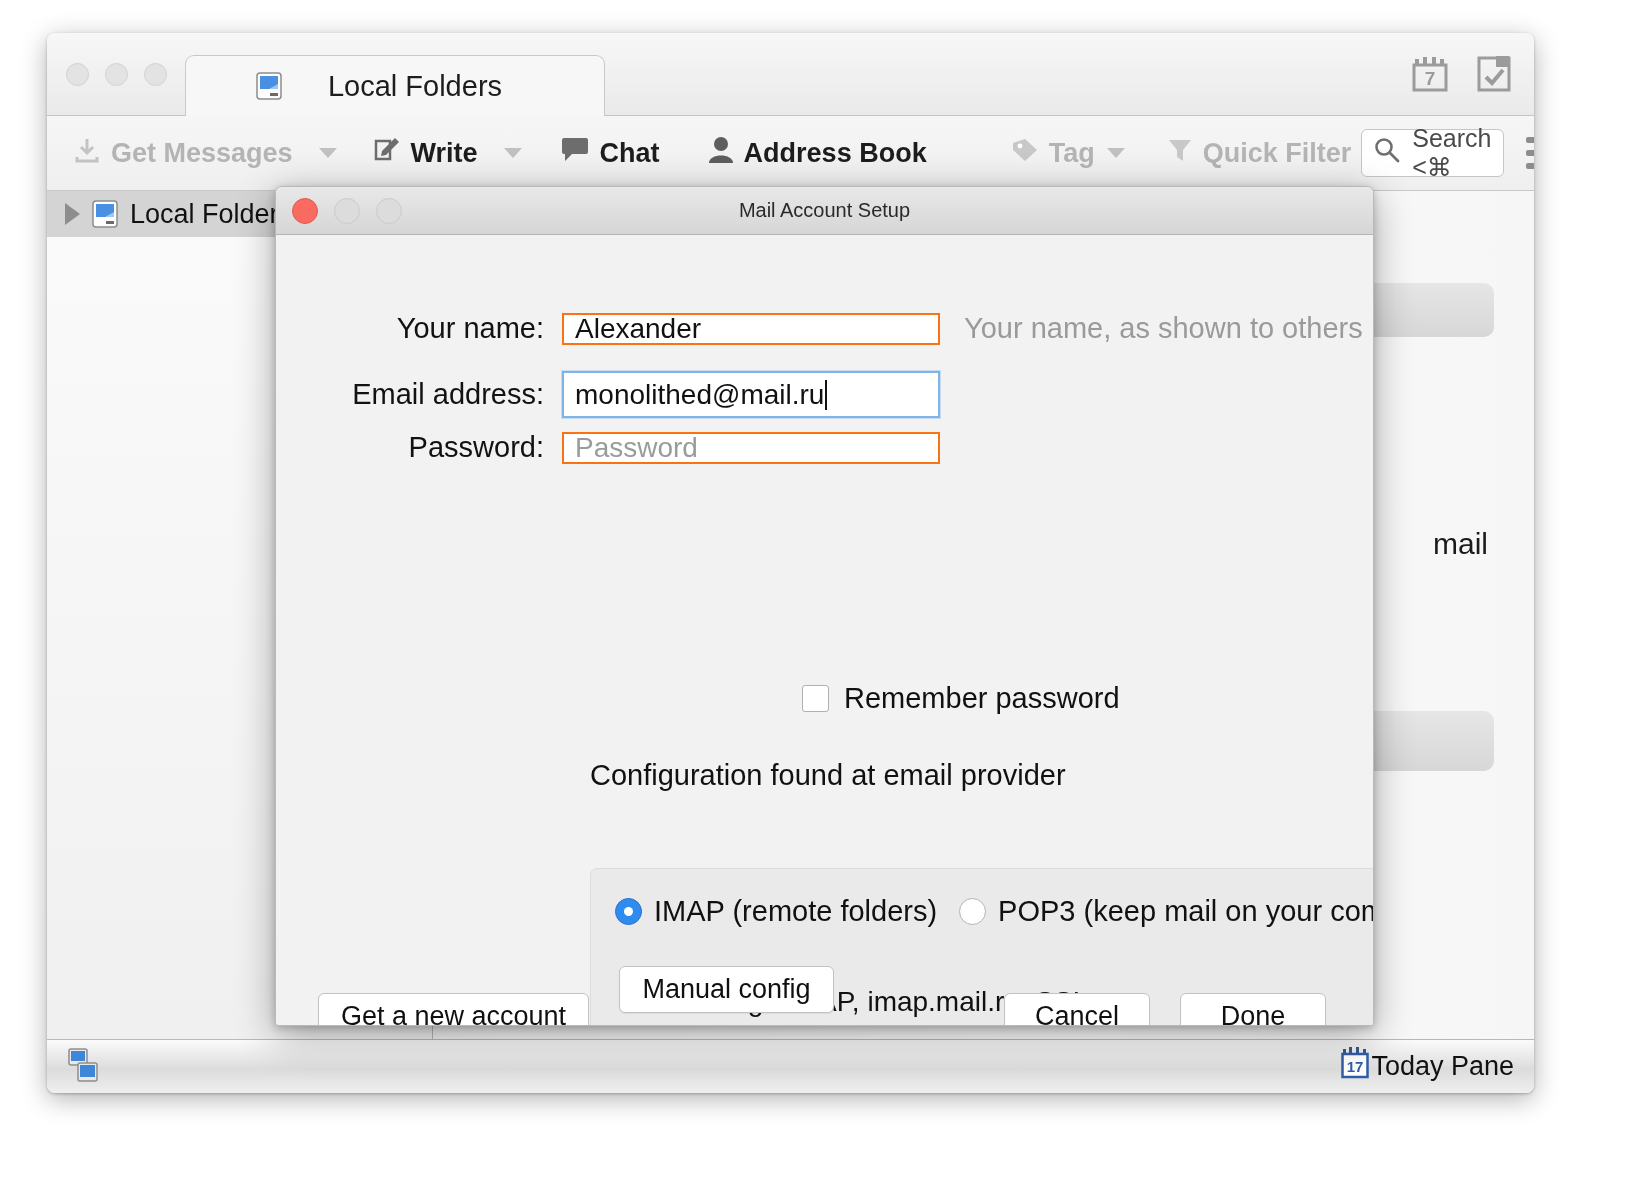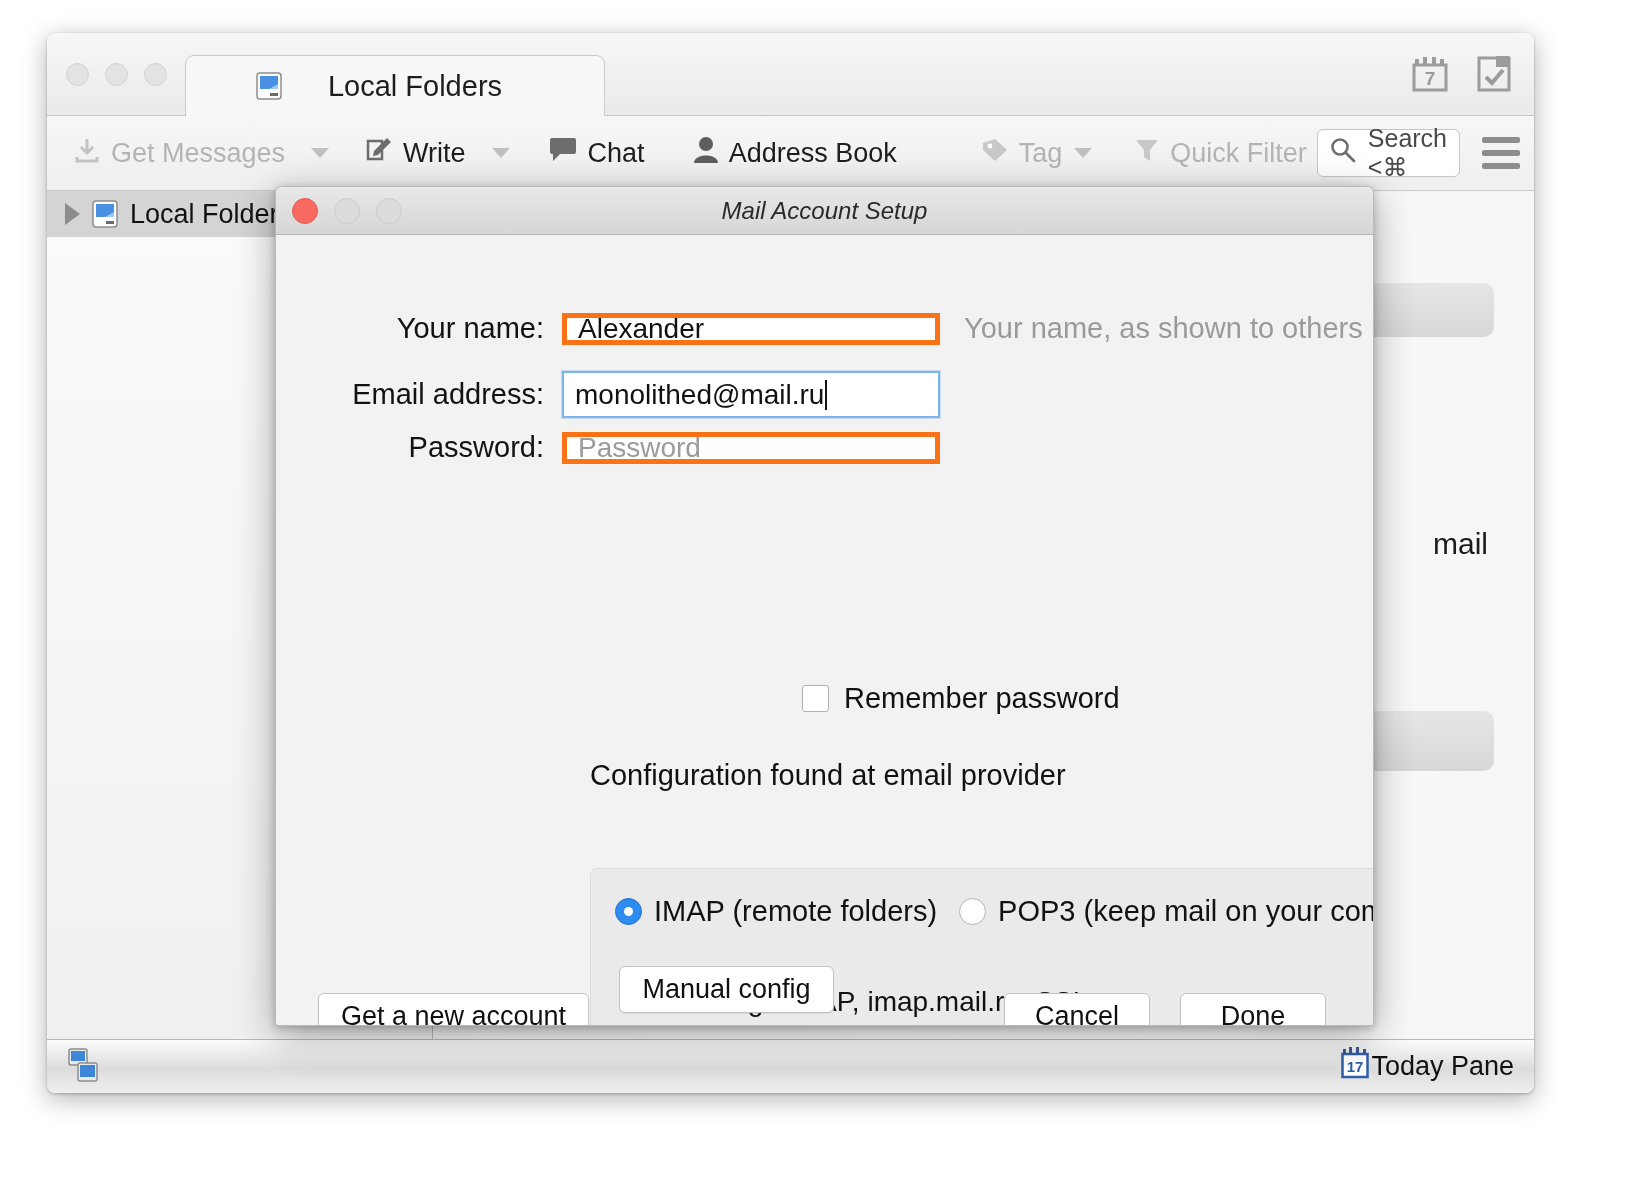--- a/index.html
+++ b/index.html
@@ -106,20 +106,21 @@
     box-sizing: border-box;
   }
   .tb-btn {
     display: flex;
     align-items: center;
     gap: 10px;
     font-size: 27px;
     color: #1d1d1d;
     padding: 4px 10px;
     white-space: nowrap;
+    font-weight: bold;
   }
   .tb-btn.disabled { color: #b4b4b4; }
   .tb-sep {
     width: 1px;
     height: 34px;
     background: #c6c6c6;
     margin: 0 2px 0 6px;
   }
   .caret {
     width: 0; height: 0;
@@ -249,23 +250,22 @@
   #dialog-titlebar {
     position: relative;
     height: 47px;
     background: linear-gradient(to bottom, #e8e8e8 0%, #d6d6d6 100%);
     border-bottom: 1px solid #b4b4b4;
     display: flex;
     align-items: center;
     justify-content: center;
   }
   #dialog-title {
-    font-size: 24px;
+    font-size: 20px;
     color: #2a2a2a;
-    font-style: italic;
   }
   .dlg-lights {
     position: absolute;
     left: 16px;
     top: 11px;
     display: flex;
     gap: 16px;
   }
   .dl { width: 24px; height: 24px; border-radius: 50%; }
   .dl.red { background: #f96a60; border: 1px solid #e25b52; }
@@ -287,21 +287,21 @@
     color: #121212;
     text-align: right;
     width: 247px;
     padding-right: 18px;
     box-sizing: border-box;
   }
   .text-input {
     width: 378px;
     height: 32px;
     background: #ffffff;
-    border: 5px solid #f97316;
+    border: 2px solid #f97316;
     font-size: 28px;
     color: #111;
     padding: 0 11px;
     box-sizing: border-box;
     display: flex;
     align-items: center;
     font-family: "Liberation Sans", sans-serif;
   }
   .text-input.focused {
     border: 2px solid #7db5e8;

